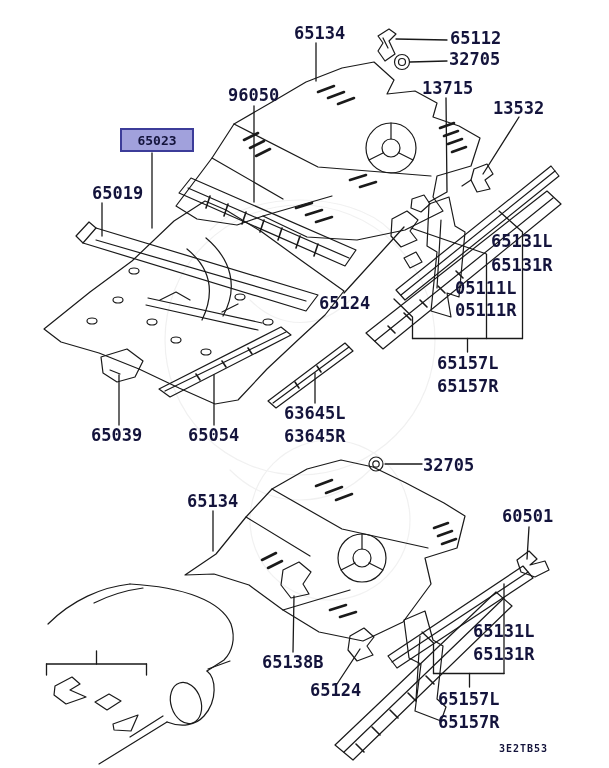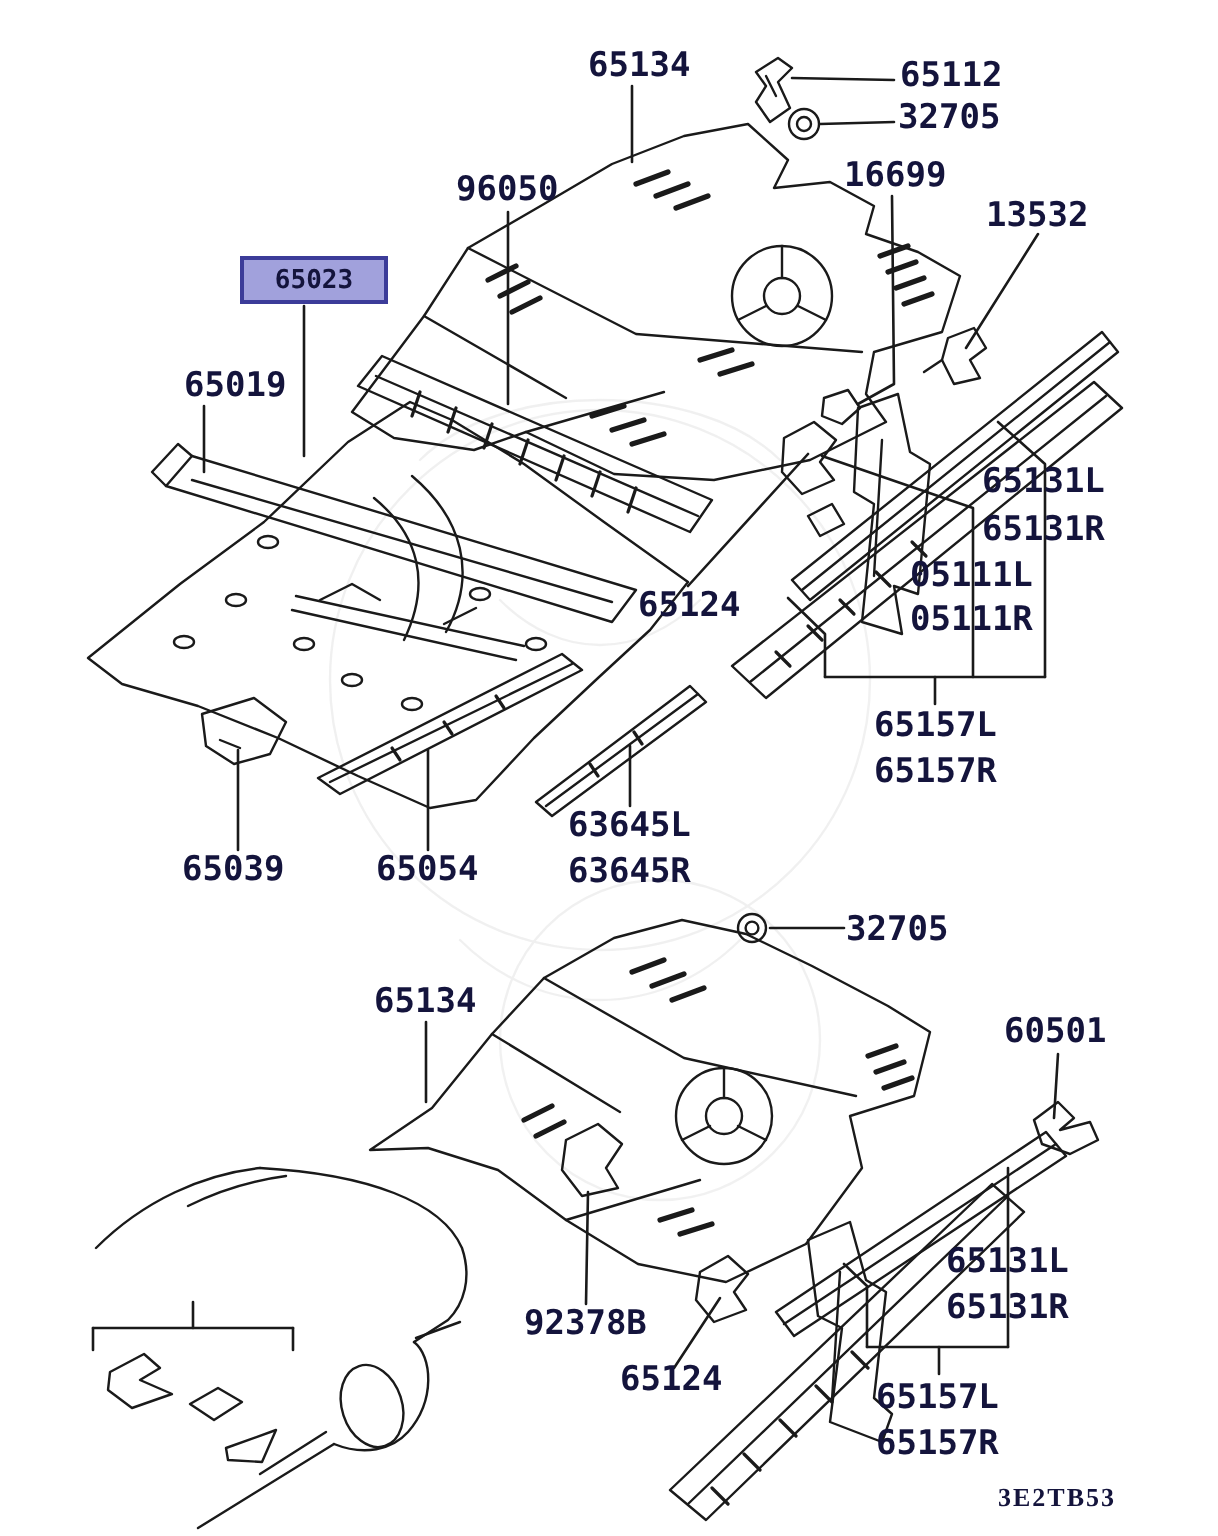--- a/index.html
+++ b/index.html
@@ -14,21 +14,21 @@
     stroke-linejoin:round;stroke-linecap:round;
   }
   #artwork .slot{stroke-width:2.6;}
   #artwork .tick{stroke-width:1.6;}
   #artwork .leader{stroke-width:1.3;}
   #artwork .wm{stroke:var(--watermark,#e7e7e7);}
   .plabel{
     position:absolute;font-weight:bold;font-size:17px;line-height:19px;
     color:var(--label-text,#14143c);white-space:nowrap;letter-spacing:0px;
   }
-  .plabel.small{font-size:13px;letter-spacing:1px;font-family:Liberation Serif, serif;}
+  .plabel.small{font-size:10px;letter-spacing:1px;}
   #highlight-65023{
     position:absolute;left:120px;top:128px;width:70px;height:20px;
     background:var(--highlight-fill,#a1a1dc);
     border:2px solid var(--highlight-border,#3c3c99);
     display:flex;align-items:center;justify-content:center;
     font-weight:bold;font-size:13px;color:var(--label-text,#14143c);
     font-family:"DejaVu Sans Mono","Liberation Mono",monospace;
     text-align:right;
   }
 </style>
@@ -224,21 +224,21 @@
       <path class="leader" d="M 46.5,664 L 146.5,664"></path>
       <path class="leader" d="M 46.5,664 L 46.5,675"></path>
       <path class="leader" d="M 146.5,664 L 146.5,675"></path>
     </g>
   </svg>
 
   <div class="plabel" style="left:294px;top:24px">65134</div>
   <div class="plabel" style="left:450px;top:29px">65112</div>
   <div class="plabel" style="left:449px;top:50px">32705</div>
   <div class="plabel" style="left:228px;top:86px">96050</div>
-  <div class="plabel" style="left:422px;top:79px">16699</div>
+  <div class="plabel" style="left:422px;top:79px">13715</div>
   <div class="plabel" style="left:493px;top:99px">13532</div>
 
   <div id="highlight-65023">65023</div>
 
   <div class="plabel" style="left:92px;top:184px">65019</div>
   <div class="plabel" style="left:491px;top:232px">65131L</div>
   <div class="plabel" style="left:491px;top:256px">65131R</div>
   <div class="plabel" style="left:455px;top:279px">05111L</div>
   <div class="plabel" style="left:455px;top:301px">05111R</div>
   <div class="plabel" style="left:319px;top:294px">65124</div>
@@ -247,20 +247,20 @@
   <div class="plabel" style="left:284px;top:404px">63645L</div>
   <div class="plabel" style="left:284px;top:427px">63645R</div>
   <div class="plabel" style="left:91px;top:426px">65039</div>
   <div class="plabel" style="left:188px;top:426px">65054</div>
 
   <div class="plabel" style="left:423px;top:456px">32705</div>
   <div class="plabel" style="left:187px;top:492px">65134</div>
   <div class="plabel" style="left:502px;top:507px">60501</div>
   <div class="plabel" style="left:473px;top:622px">65131L</div>
   <div class="plabel" style="left:473px;top:645px">65131R</div>
-  <div class="plabel" style="left:262px;top:653px">92378B</div>
+  <div class="plabel" style="left:262px;top:653px">65138B</div>
   <div class="plabel" style="left:310px;top:681px">65124</div>
   <div class="plabel" style="left:438px;top:690px">65157L</div>
   <div class="plabel" style="left:438px;top:713px">65157R</div>
 
   <div class="plabel small" style="left:499px;top:739px">3E2TB53</div>
 
 </div>
 
 </body></html>

